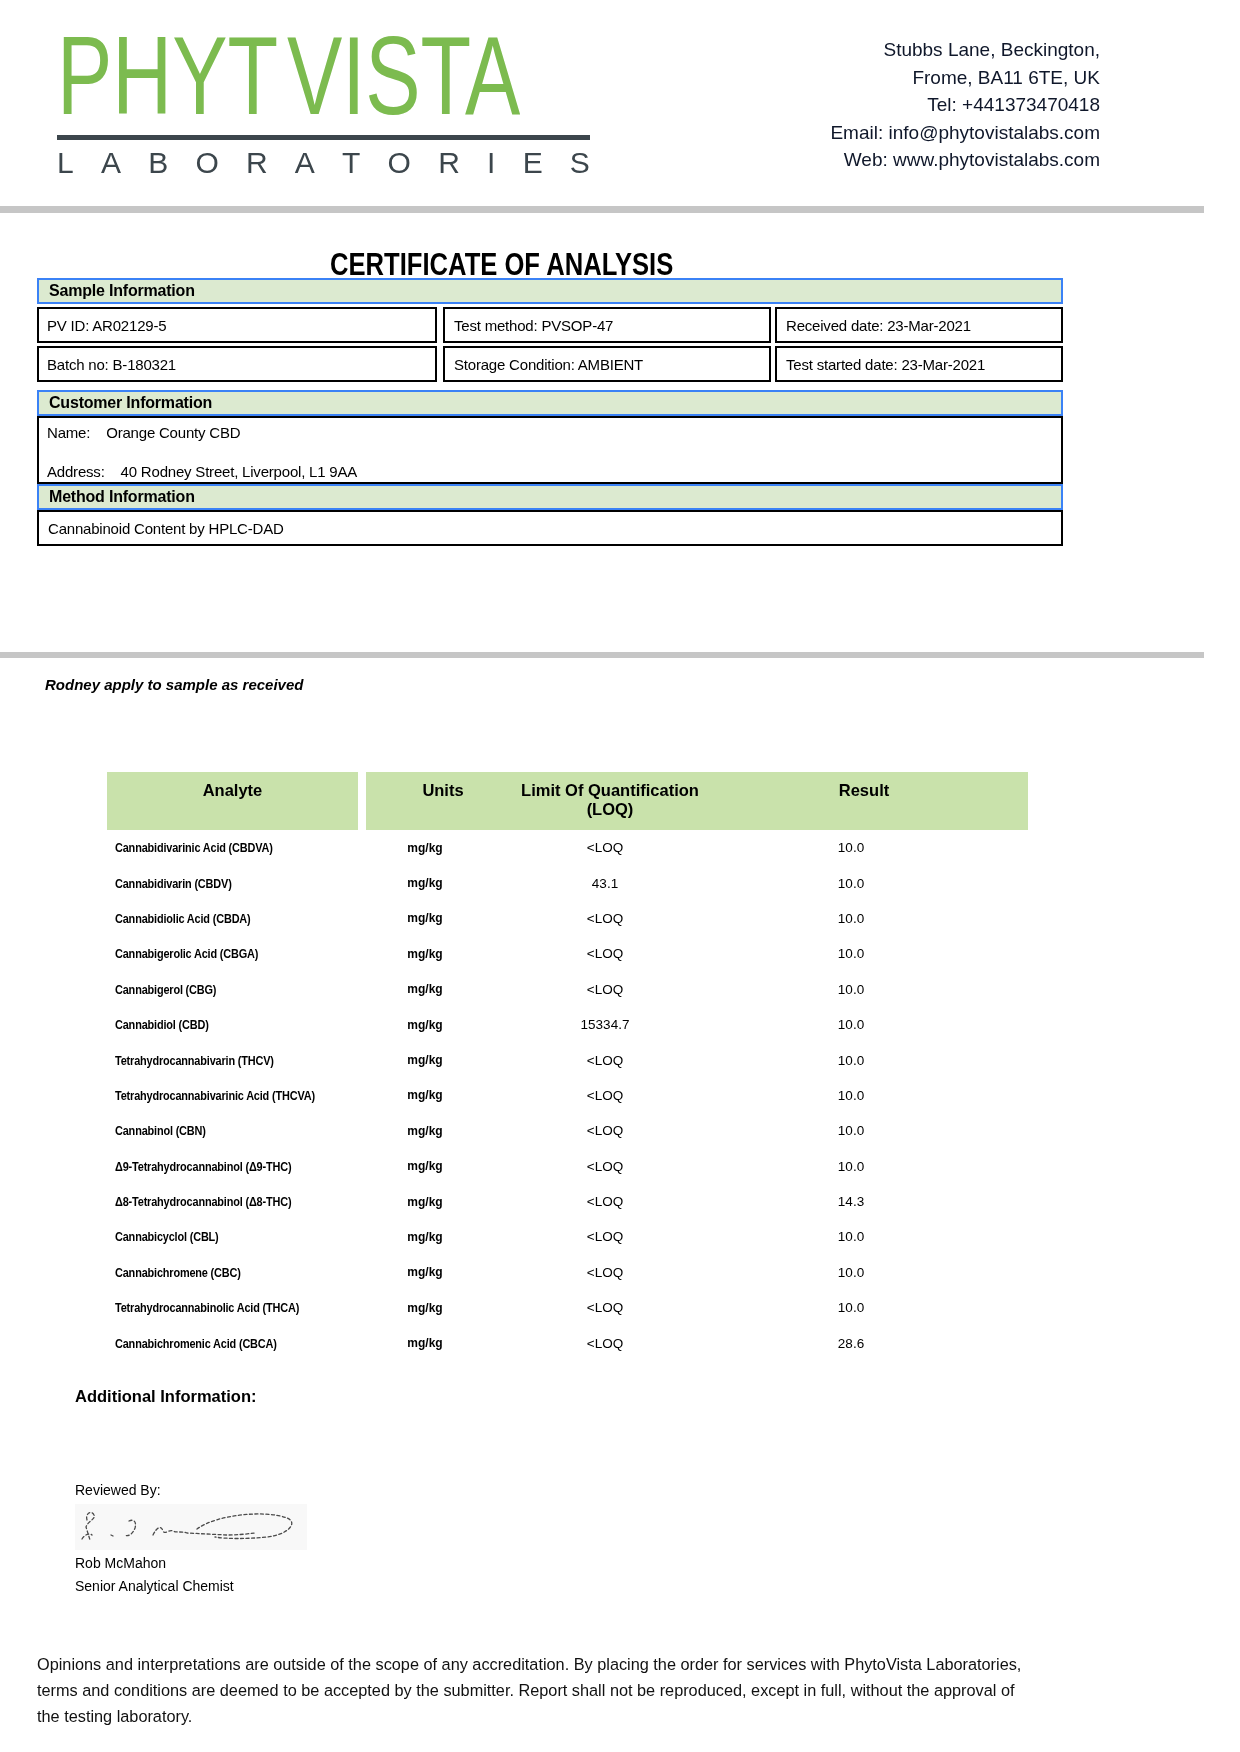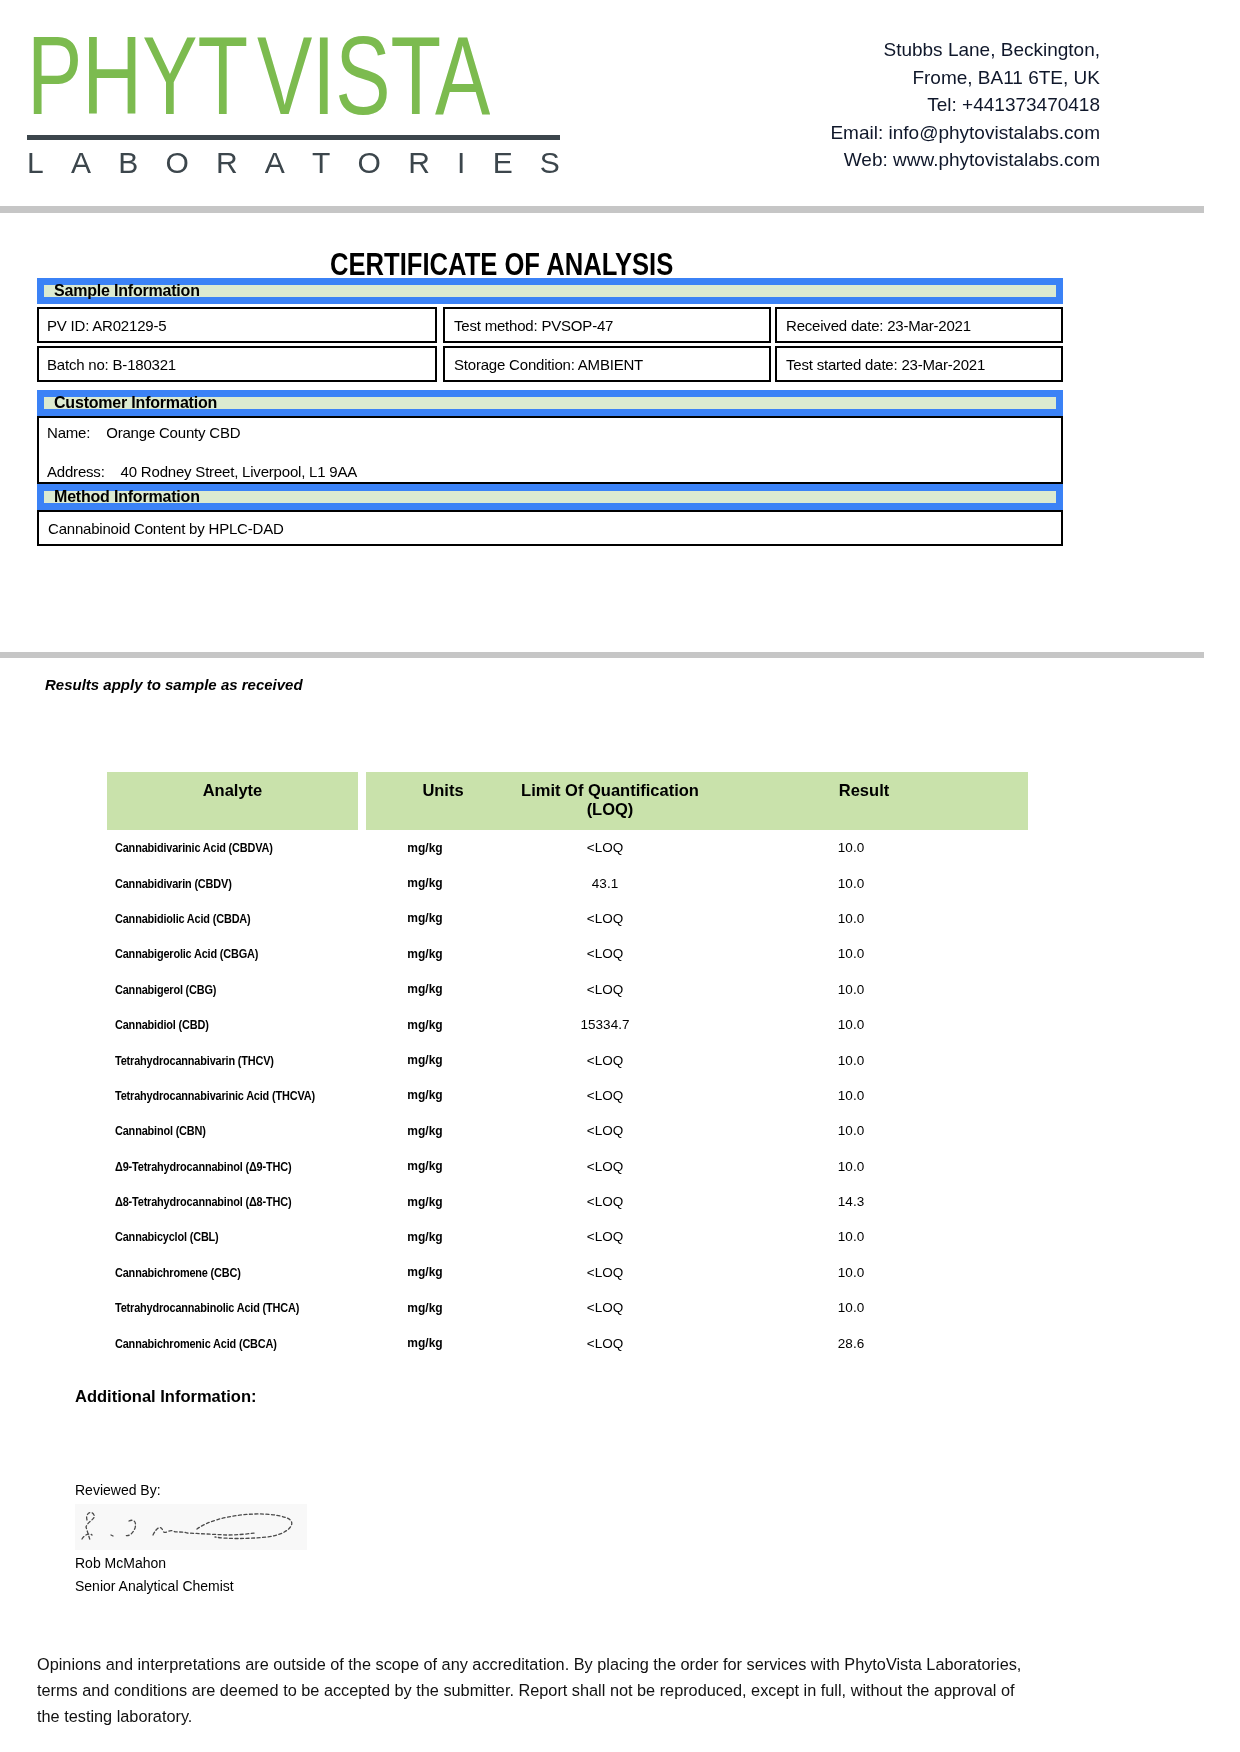--- a/index.html
+++ b/index.html
@@ -7,21 +7,21 @@
     --dark-gray:#3c464c;
     --section-green:#dcead0;
     --table-header-green:#c9e2ab;
     --divider-gray:#c6c6c6;
   }
   *{box-sizing:border-box;}
   body{margin:0;background:#ffffff;font-family:"Liberation Sans",sans-serif;color:#000;}
   .page{position:relative;width:1240px;height:1752px;background:#fff;overflow:hidden;}
 
   
-  .logo{position:absolute;left:27px;top:24px;width:533px;}
+  .logo{position:absolute;left:57px;top:24px;width:533px;}
   .logo-word{display:flex;align-items:flex-end;gap:4px;font-size:112px;line-height:0.92;
     color:var(--logo-green);font-weight:400;white-space:nowrap;
     transform:scaleX(0.74);transform-origin:0 100%;}
   .logo-word .leaf-o{display:block;margin:0 2px 3px 2px;}
   .logo-rule{margin-top:8px;width:533px;height:5px;background:var(--dark-gray);}
   .logo-sub{margin-top:8px;width:533px;display:flex;justify-content:space-between;
     font-size:30px;line-height:30px;color:var(--dark-gray);}
   .contact{position:absolute;right:140px;top:36px;text-align:right;font-size:19px;line-height:27.5px;color:#0f172a;}
 
   
@@ -31,21 +31,21 @@
 
   
   .report-meta{position:absolute;left:780px;top:219px;width:290px;text-align:center;}
   .report-meta .rdate{font-size:16.5px;}
   .report-meta .rno{font-size:15.5px;margin-top:10px;}
   .title{position:absolute;left:330px;top:246px;margin:0;font-size:32px;font-weight:bold;
     white-space:nowrap;transform:scaleX(0.8);transform-origin:0 0;}
 
   
   .info{position:absolute;left:37px;top:278px;width:1026px;font-size:15px;letter-spacing:-0.2px;}
-  .bar{background:var(--section-green);border:7px solid #3b82f6;height:26px;display:flex;
+  .bar{background:var(--section-green);border:2px solid #3b82f6;height:26px;display:flex;
     align-items:center;padding-left:10px;font-weight:bold;font-size:16px;}
   .irow{display:flex;}
   .box{border:2px solid #000;background:#fff;}
   .row-desc{height:84px;}
   .desc-box{width:734px;padding:6px 8px;}
   .gap4{width:4px;}
   .gap6{width:6px;}
   .cond-box{width:288px;display:flex;align-items:center;padding-left:9px;}
   .row3{height:36px;margin-top:3px;}
   .c1{width:400px;display:flex;align-items:center;padding-left:8px;}
@@ -172,21 +172,21 @@
     <div class="bar">
       <span>Method Information</span>
     </div>
     <div class="box method-box">
       <span>Cannabinoid Content by HPLC-DAD</span>
     </div>
   </div>
 
   <div class="divider divider-mid"></div>
 
-  <div class="results-note">Results apply to sample as received</div>
+  <div class="results-note">Rodney apply to sample as received</div>
 
   <div class="results-table">
     <div class="thead">
       <div class="th-analyte">
         <span>Analyte</span>
       </div>
       <div class="th-spacer"></div>
       <div class="th-rest">
         <span>Units</span>
         <span>Limit Of Quantification (LOQ)</span>

